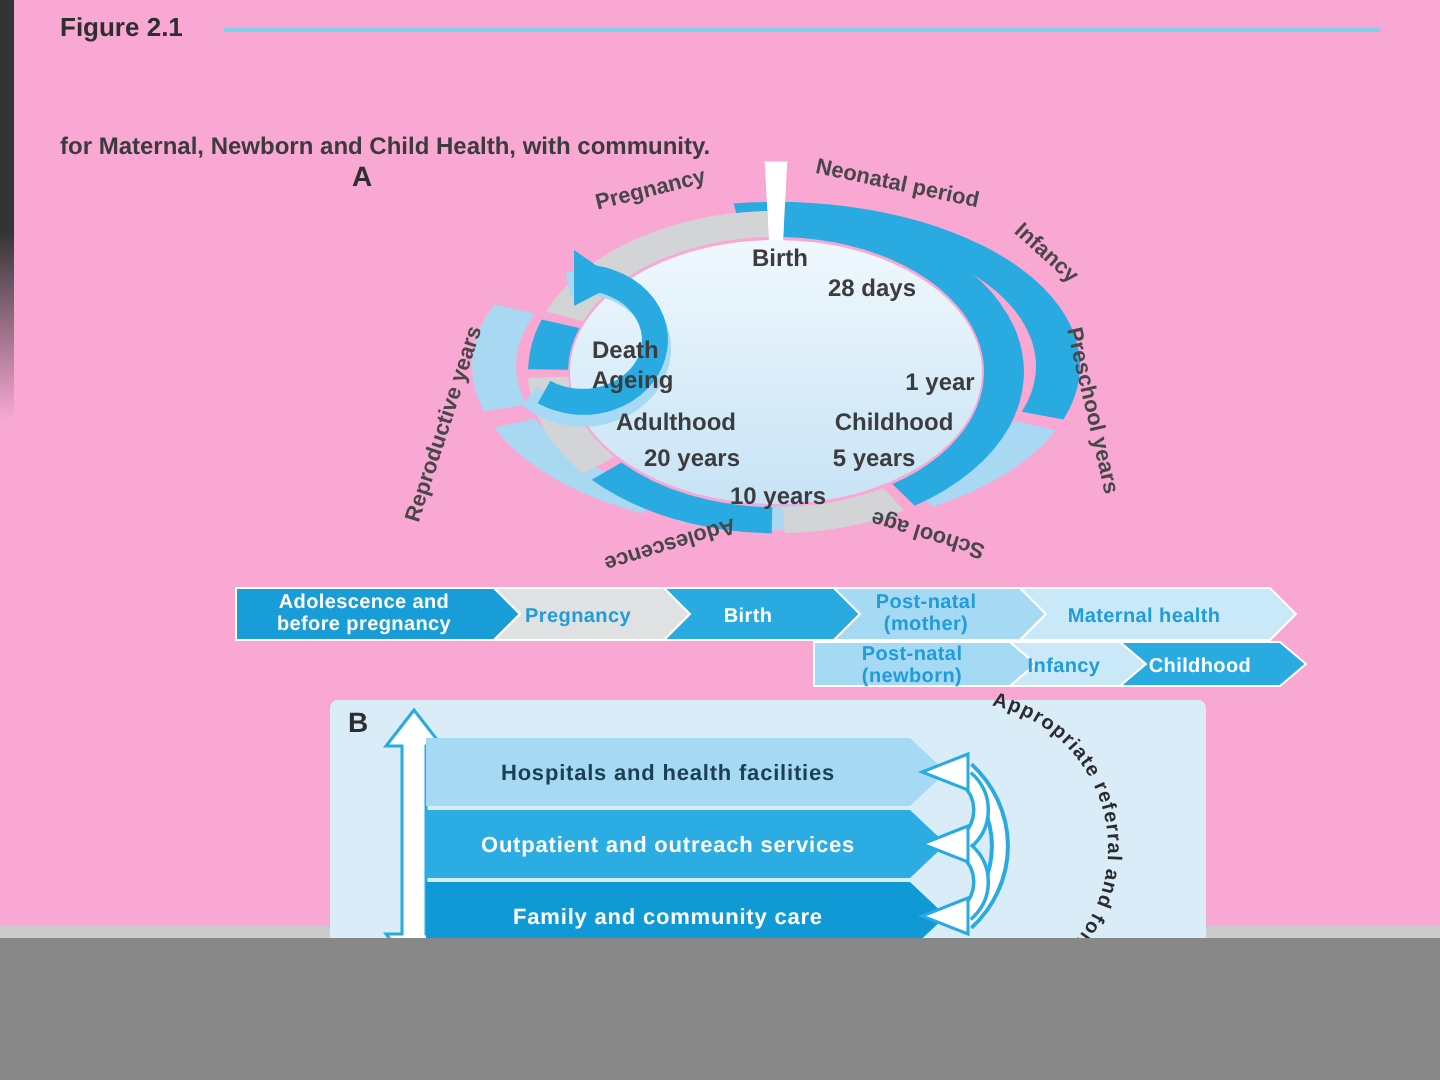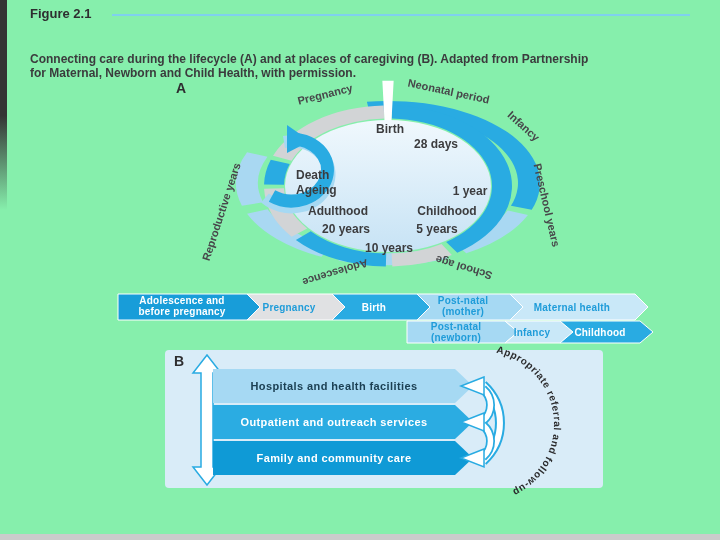--- a/index.html
+++ b/index.html
@@ -1,16 +1,16 @@
 <!DOCTYPE html>
 <html><head>
 <meta charset="utf-8">
 <style>
   html,body{margin:0;padding:0;background:#888;}
-  .page{position:relative;width:720px;height:540px;background:#86efac;font-family:"Liberation Sans",sans-serif;overflow:hidden;}
+  .page{position:relative;width:720px;height:469px;background:#f9a8d4;font-family:"Liberation Sans",sans-serif;overflow:hidden;}
   .fig-label{position:absolute;left:30px;top:6px;font-size:13px;font-weight:800;color:#2e2e30;}
   .rule{position:absolute;left:112px;top:14px;width:578px;height:2px;background:#7fd0ee;}
   .title{position:absolute;left:29px;top:24px;font-size:21px;font-weight:800;color:#2b2b2d;letter-spacing:.2px;}
   .caption{position:absolute;left:30px;top:52px;font-size:12px;font-weight:700;color:#3b3b3d;line-height:14px;width:670px;}
   .source{position:absolute;left:30px;top:493px;font-size:12px;font-weight:600;color:#3b3b3d;line-height:14px;width:670px;}
   .source b{font-weight:800;}
   .leftstrip{position:absolute;left:0;top:0;width:7px;height:210px;background:linear-gradient(#343434,#343434 55%,rgba(52,52,52,0));}
   .bottomstrip{position:absolute;left:0;bottom:0;width:720px;height:6px;background:#cbcbcb;}
   svg.diagram{position:absolute;left:0;top:0;}
   svg text{font-family:"Liberation Sans",sans-serif;}
@@ -27,22 +27,22 @@
 </head>
 <body>
 
 <div class="page">
   <div class="leftstrip"></div>
   <div class="bottomstrip"></div>
 
   <div class="fig-label">Figure 2.1</div>
   <div class="rule"></div>
   <div class="caption">
-    <span>Connecting care during the lifecycle (A) and at places of caregiving (B). Adapted from Partnership</span><br>
-    <span>for Maternal, Newborn and Child Health, with permission.</span>
+    <br>
+    <span>for Maternal, Newborn and Child Health, with community.</span>
   </div>
 
   <svg class="diagram" width="720" height="540" viewBox="0 0 720 540">
     <defs>
       <linearGradient id="innerGrad" x1="0" y1="0" x2="0" y2="1">
         <stop offset="0" stop-color="#f0f8fd"></stop>
         <stop offset="1" stop-color="#c7e3f5"></stop>
       </linearGradient>
       <path id="refArc" d="M492 352 A73 73 0 0 1 486 497" fill="none"></path>
     </defs>

